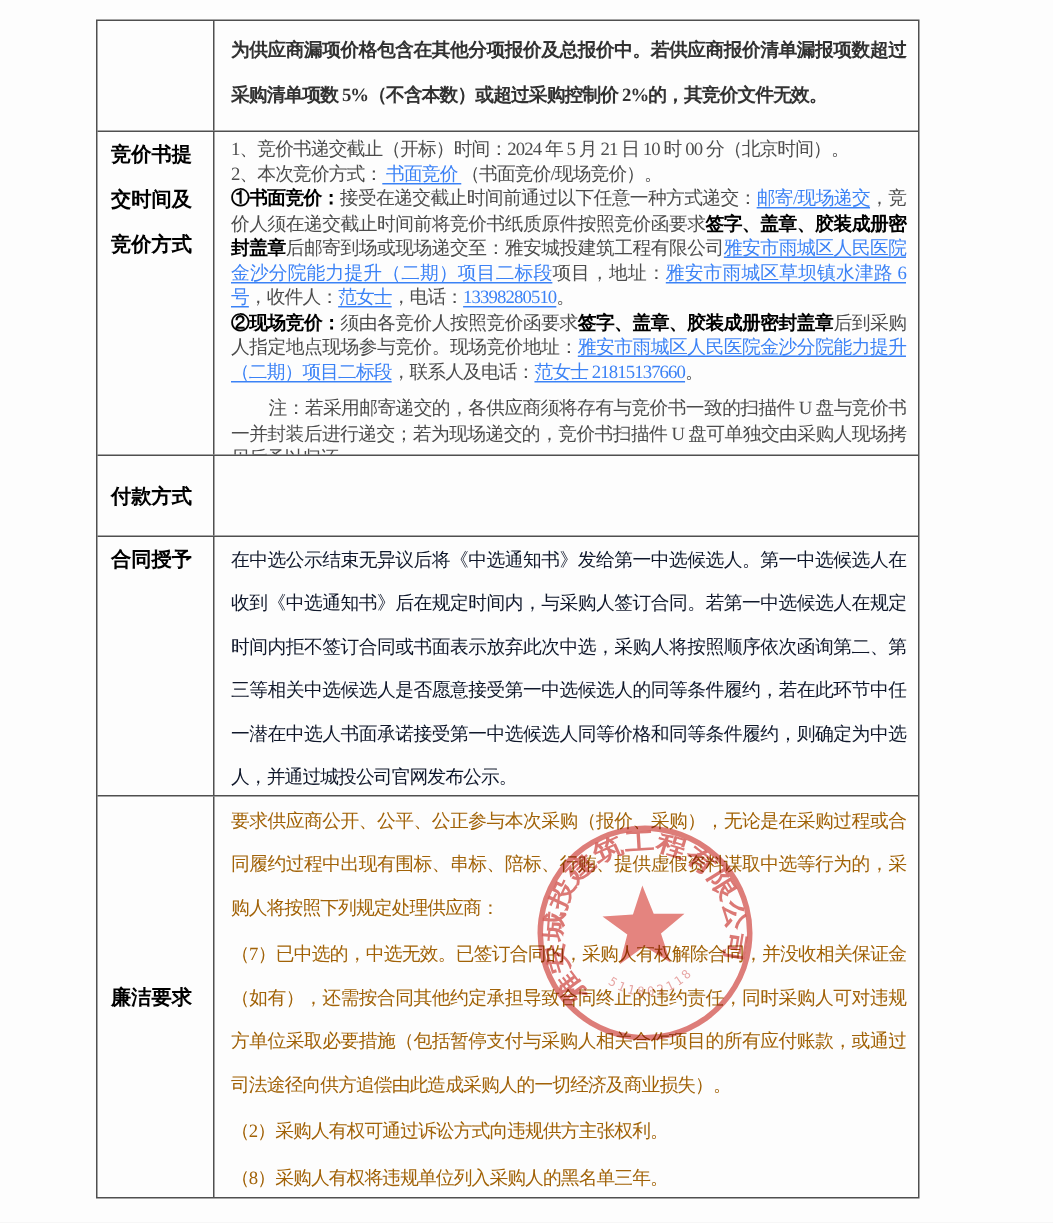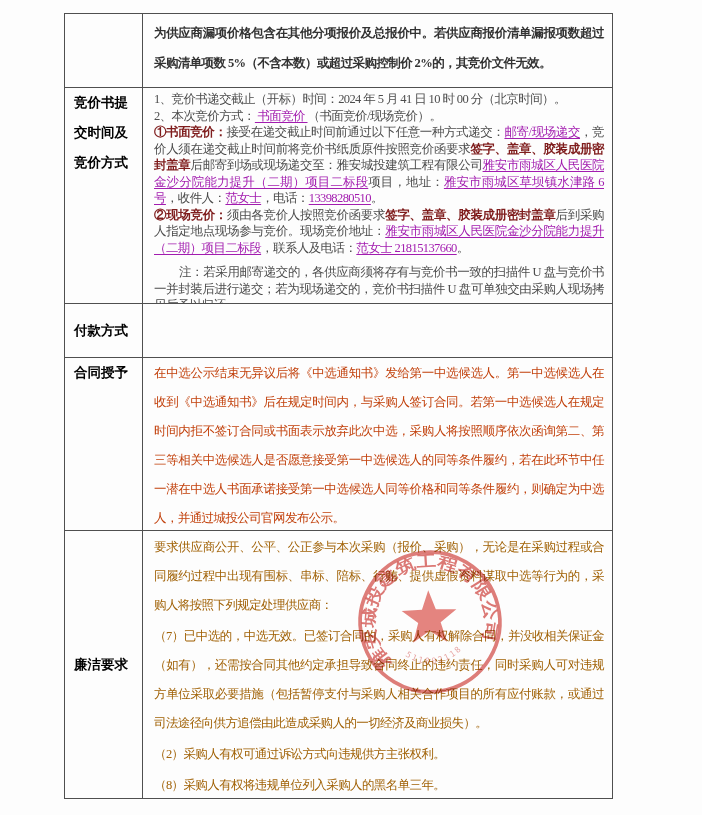--- a/index.html
+++ b/index.html
@@ -33,25 +33,25 @@
     padding: 1px 8px 0 11px;
     text-align: justify;
     font-size: 12.5px; letter-spacing: -0.6px;
     color: #4c4c4c;
   }
   .content p { margin: 0; }
   
   .row-1 .content { line-height: 30px; font-weight: bold; color: #323232; padding-top: 4px; }
   .row-2 .content { line-height: 16.5px; padding-top: 3px; }
   .row-3 .content { line-height: 16.5px; color: #6e6e6e; padding-top: 4px; }
-  .row-4 .content { line-height: 29px; padding-top: 1px; color: #c2410c; }
+  .row-4 .content { line-height: 29px; padding-top: 1px; color: #0f172a; }
   .row-5 .content { line-height: 29px; padding-top: 2px; color: #a16207; }
   .row-5 .content p { margin-bottom: 2px; }
-  .bold { font-weight: bold; color: #7f1d1d; }
-  .und { text-decoration: underline; text-underline-offset: 2px; color: #a21caf; }
+  .bold { font-weight: bold; color: #000000; }
+  .und { text-decoration: underline; text-underline-offset: 2px; color: #3b82f6; }
   .note { text-indent: 2em; margin-top: 8px !important; }
   
   .stamp {
     position: absolute; left: 353px; top: 545px; width: 154px; height: 154px;
     transform: rotate(-14deg);
     mix-blend-mode: multiply; opacity: 0.88;
     pointer-events: none;
   }
 </style>
 </head>
@@ -64,21 +64,21 @@
     <div class="row row-1">
       <div class="cell label"></div>
       <div class="cell content">
           <p><span>为供应商漏项价格包含在其他分项报价及总报价中。若供应商报价清单漏报项数超过采购清单项数 5%（不含本数）或超过采购控制价 2%的，其竞价文件无效。</span></p>
         </div>
     </div>
 
     <div class="row row-2">
       <div class="cell label">竞价书提交时间及竞价方式</div>
       <div class="cell content">
-          <p><span>1、竞价书递交截止（开标）时间：2024 年 5 月 41 日 10 时 00 分（北京时间）。</span></p>
+          <p><span>1、竞价书递交截止（开标）时间：2024 年 5 月 21 日 10 时 00 分（北京时间）。</span></p>
           <p><span>2、本次竞价方式：</span><span class="und"> 书面竞价 </span><span>（书面竞价/现场竞价）。</span></p>
           <p><span class="bold">①书面竞价：</span><span>接受在递交截止时间前通过以下任意一种方式递交：</span><span class="und">邮寄/现场递交</span><span>，竞价人须在递交截止时间前将竞价书纸质原件按照竞价函要求</span><span class="bold">签字、盖章、胶装成册密封盖章</span><span>后邮寄到场或现场递交至：雅安城投建筑工程有限公司</span><span class="und">雅安市雨城区人民医院金沙分院能力提升（二期）项目二标段</span><span>项目，地址：</span><span class="und">雅安市雨城区草坝镇水津路 6 号</span><span>，收件人：</span><span class="und">范女士</span><span>，电话：</span><span class="und">13398280510</span><span>。</span></p>
           <p><span class="bold">②现场竞价：</span><span>须由各竞价人按照竞价函要求</span><span class="bold">签字、盖章、胶装成册密封盖章</span><span>后到采购人指定地点现场参与竞价。现场竞价地址：</span><span class="und">雅安市雨城区人民医院金沙分院能力提升（二期）项目二标段</span><span>，联系人及电话：</span><span class="und">范女士 21815137660</span><span>。</span></p>
           <p class="note"><span>注：若采用邮寄递交的，各供应商须将存有与竞价书一致的扫描件 U 盘与竞价书一并封装后进行递交；若为现场递交的，竞价书扫描件 U 盘可单独交由采购人现场拷贝后予以归还。</span></p>
         </div>
     </div>
 
     <div class="row row-3">
       <div class="cell label">付款方式</div>
     </div>

